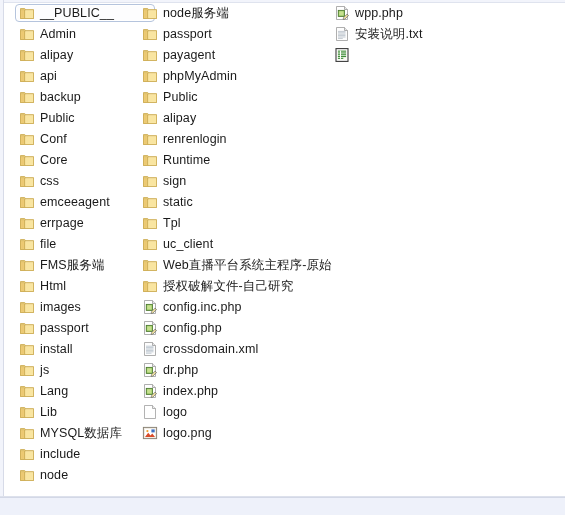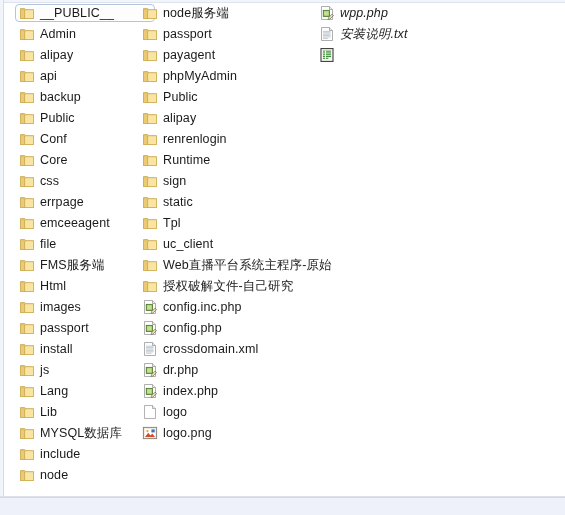--- a/index.html
+++ b/index.html
@@ -57,21 +57,21 @@
     height: 490px;
     background: #ffffff;
   }
 
   .column {
     position: absolute;
     top: 0;
   }
   .col-1 { left: 10px;  width: 140px; }
   .col-2 { left: 133px; width: 220px; }
-  .col-3 { left: 310px; width: 230px; font-style: italic; }
+  .col-3 { left: 325px; width: 230px; }
 
   .file-item {
     display: flex;
     height: 18px;
     margin-bottom: 3px;
     padding: 0 4px 0 3px;
     box-sizing: border-box;
     border: 1px solid transparent;
     border-radius: 4px;
     white-space: nowrap;
@@ -227,33 +227,33 @@
         <div class="file-item">
           <span class="icon">
             <svg width="16" height="16" viewBox="0 0 16 16">
               <path d="M1.5 3.5h4.2l1.1 1.3h7.7v8.7H1.5z" fill="#f6dd94" stroke="#c9a84f" stroke-width="0.8"></path>
               <path d="M1.5 4.8h4.0v8.7H1.5z" fill="#f2d37f" stroke="#c9a84f" stroke-width="0.7"></path>
               <path d="M2.2 5.6h2.6v7.2H2.2z" fill="#e6c068" opacity="0.55"></path>
               <path d="M5.8 4.8h8.7v8.7H5.8z" fill="#fbe9ad" stroke="#c9a84f" stroke-width="0.7"></path>
               <path d="M6.3 6.0h7.6v6.6H6.3z" fill="#f9e29a" opacity="0.6"></path>
             </svg>
           </span>
+          <span class="file-label">emceeagent</span>
+        </div>
+        <div class="file-item">
+          <span class="icon">
+            <svg width="16" height="16" viewBox="0 0 16 16">
+              <path d="M1.5 3.5h4.2l1.1 1.3h7.7v8.7H1.5z" fill="#f6dd94" stroke="#c9a84f" stroke-width="0.8"></path>
+              <path d="M1.5 4.8h4.0v8.7H1.5z" fill="#f2d37f" stroke="#c9a84f" stroke-width="0.7"></path>
+              <path d="M2.2 5.6h2.6v7.2H2.2z" fill="#e6c068" opacity="0.55"></path>
+              <path d="M5.8 4.8h8.7v8.7H5.8z" fill="#fbe9ad" stroke="#c9a84f" stroke-width="0.7"></path>
+              <path d="M6.3 6.0h7.6v6.6H6.3z" fill="#f9e29a" opacity="0.6"></path>
+            </svg>
+          </span>
           <span class="file-label">errpage</span>
-        </div>
-        <div class="file-item">
-          <span class="icon">
-            <svg width="16" height="16" viewBox="0 0 16 16">
-              <path d="M1.5 3.5h4.2l1.1 1.3h7.7v8.7H1.5z" fill="#f6dd94" stroke="#c9a84f" stroke-width="0.8"></path>
-              <path d="M1.5 4.8h4.0v8.7H1.5z" fill="#f2d37f" stroke="#c9a84f" stroke-width="0.7"></path>
-              <path d="M2.2 5.6h2.6v7.2H2.2z" fill="#e6c068" opacity="0.55"></path>
-              <path d="M5.8 4.8h8.7v8.7H5.8z" fill="#fbe9ad" stroke="#c9a84f" stroke-width="0.7"></path>
-              <path d="M6.3 6.0h7.6v6.6H6.3z" fill="#f9e29a" opacity="0.6"></path>
-            </svg>
-          </span>
-          <span class="file-label">emceeagent</span>
         </div>
         <div class="file-item">
           <span class="icon">
             <svg width="16" height="16" viewBox="0 0 16 16">
               <path d="M1.5 3.5h4.2l1.1 1.3h7.7v8.7H1.5z" fill="#f6dd94" stroke="#c9a84f" stroke-width="0.8"></path>
               <path d="M1.5 4.8h4.0v8.7H1.5z" fill="#f2d37f" stroke="#c9a84f" stroke-width="0.7"></path>
               <path d="M2.2 5.6h2.6v7.2H2.2z" fill="#e6c068" opacity="0.55"></path>
               <path d="M5.8 4.8h8.7v8.7H5.8z" fill="#fbe9ad" stroke="#c9a84f" stroke-width="0.7"></path>
               <path d="M6.3 6.0h7.6v6.6H6.3z" fill="#f9e29a" opacity="0.6"></path>
             </svg>

